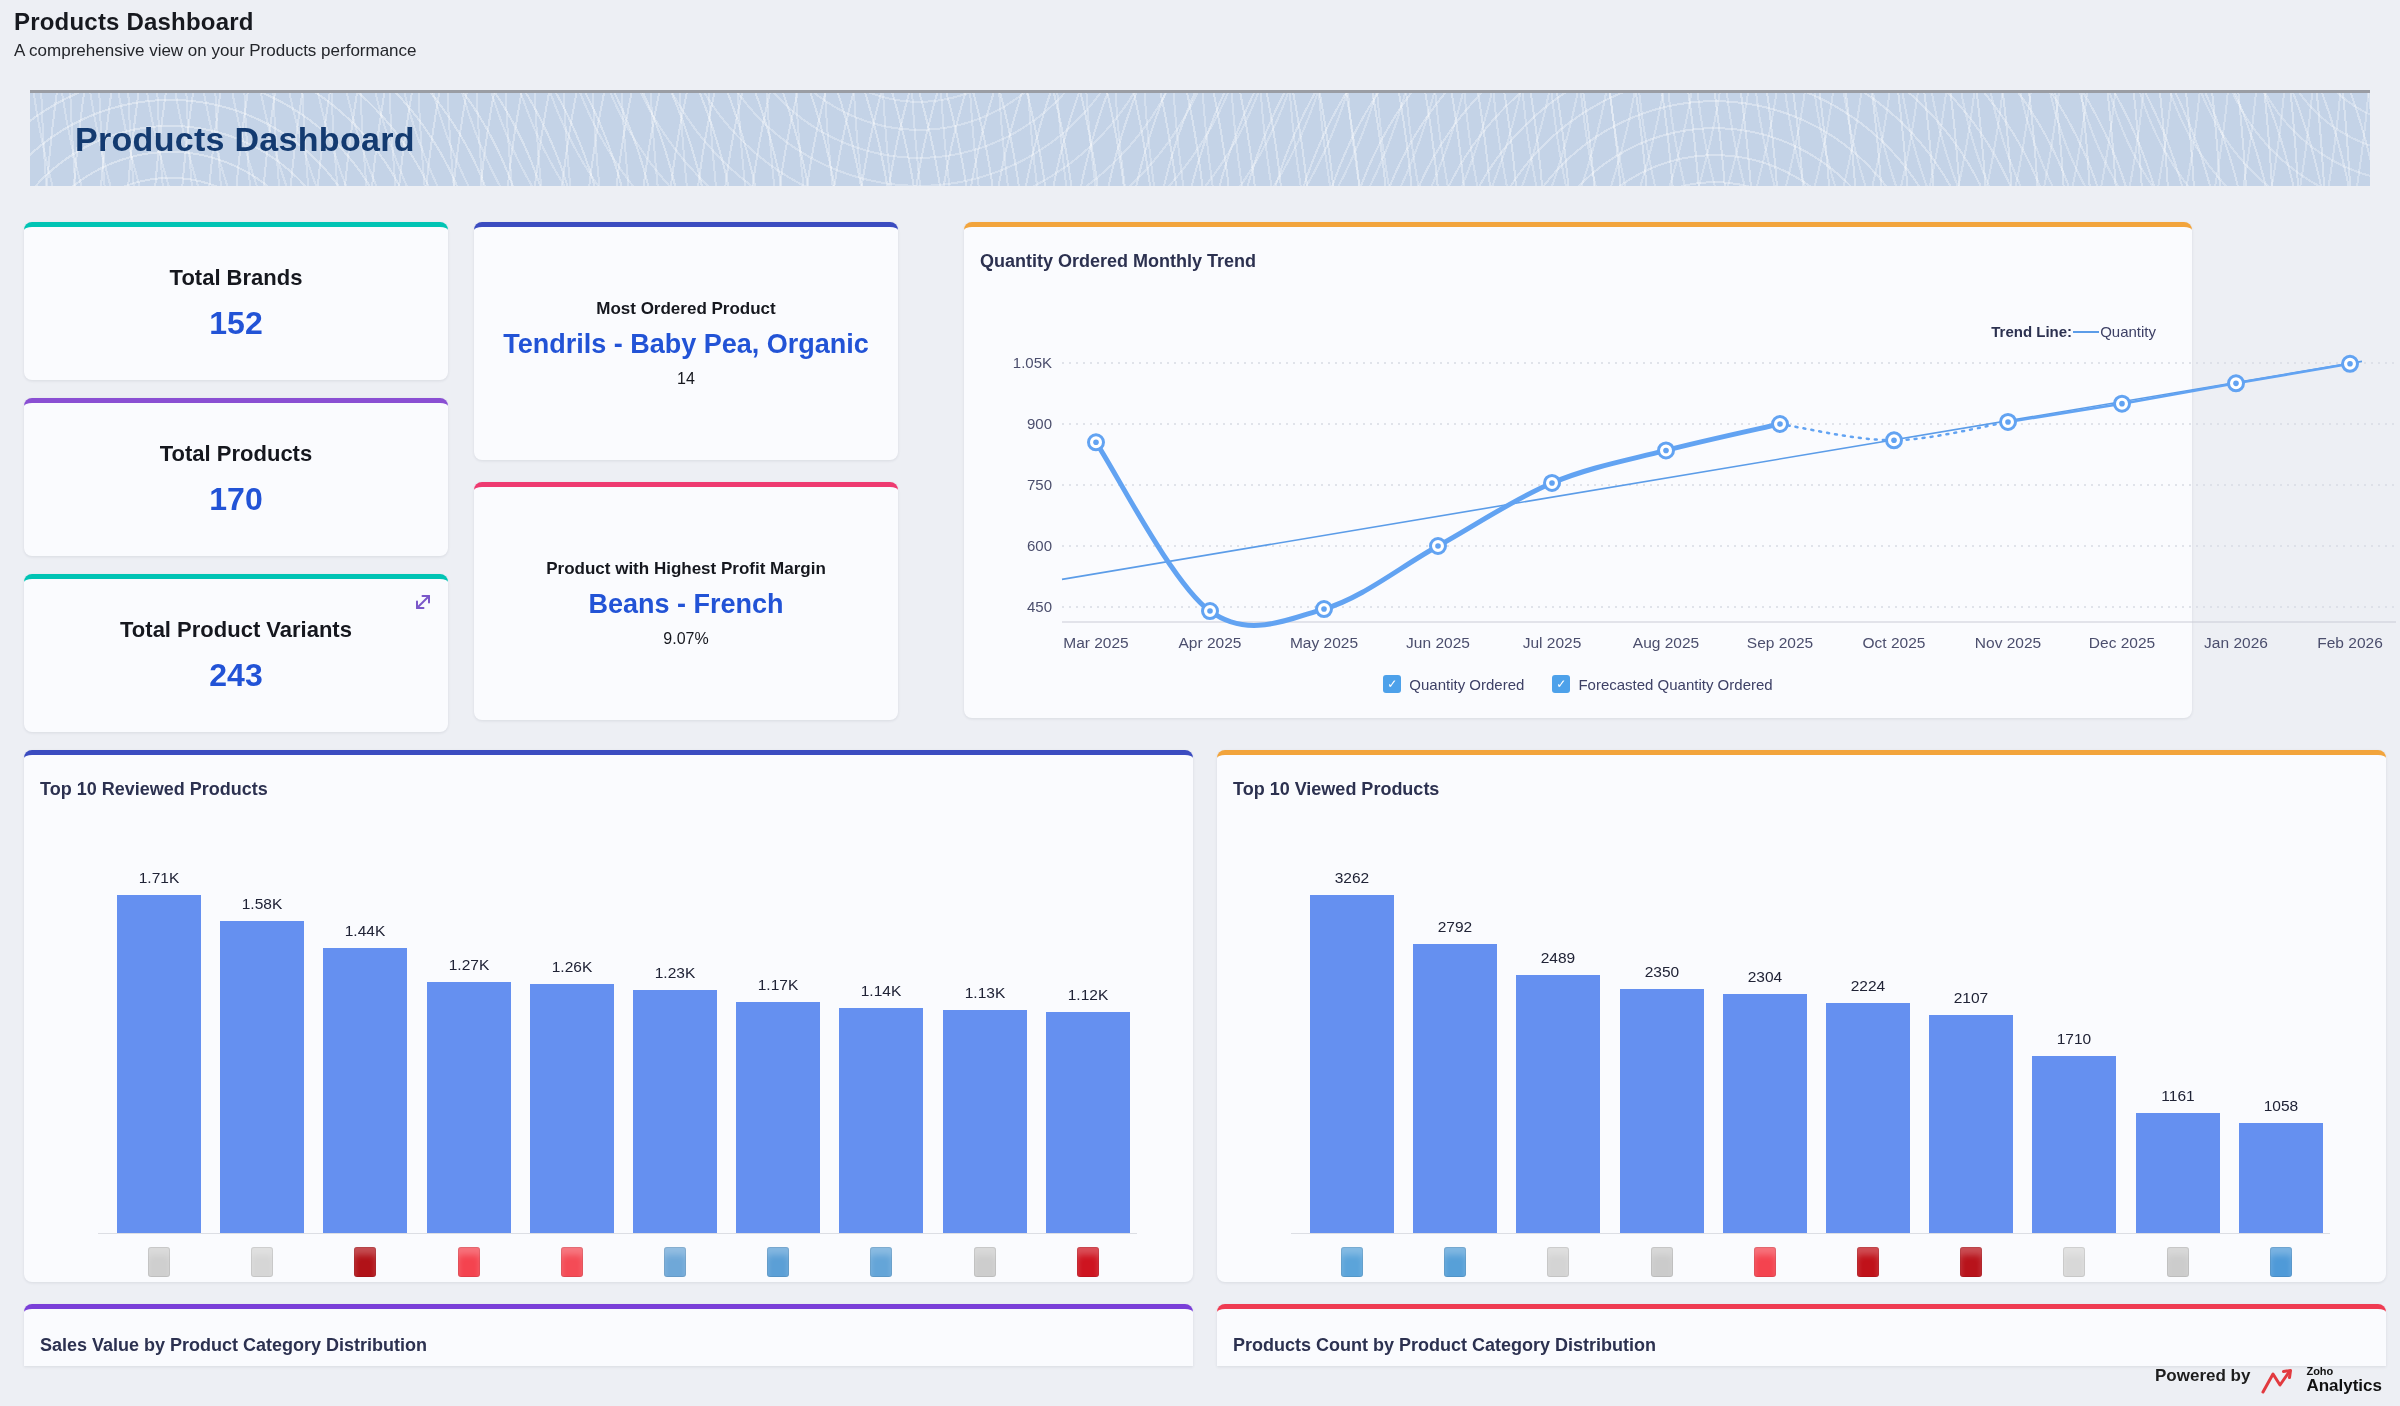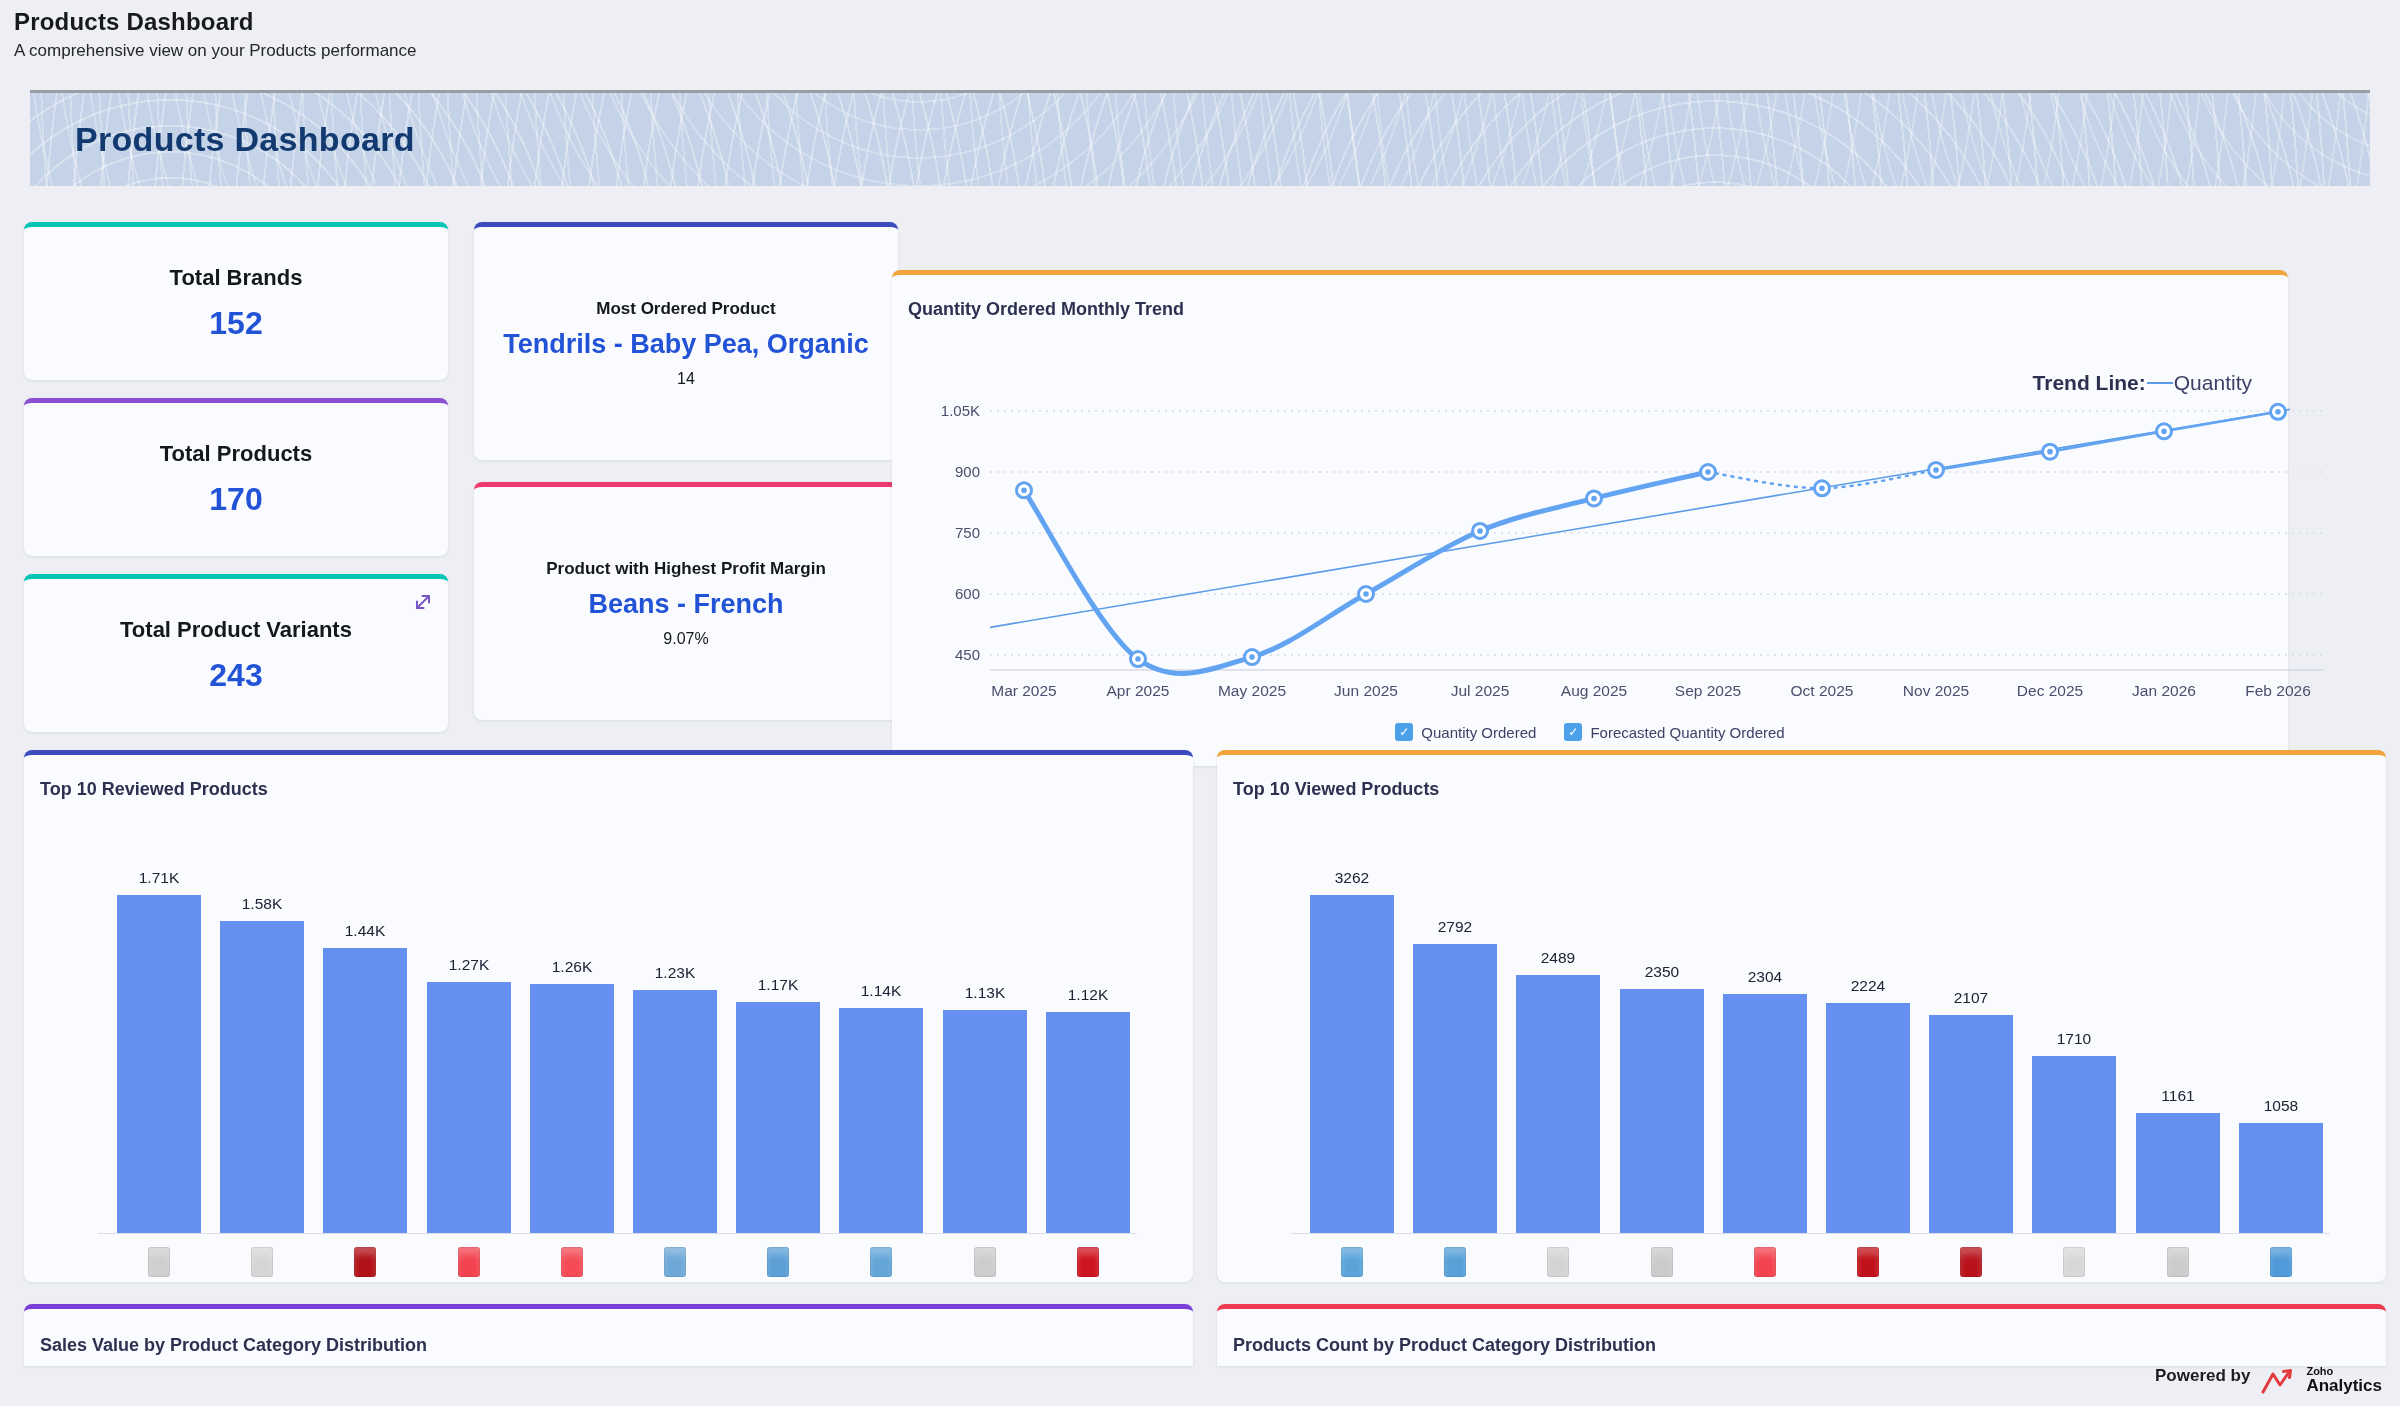--- a/index.html
+++ b/index.html
@@ -44,22 +44,22 @@
   .kpi-value { font-size:32px; font-weight:bold; color:#2253d6; }
   .expand-icon { position:absolute; top:12px; right:14px; width:22px; height:22px; cursor:pointer; }
 
   
   .hl-card { left:474px; width:424px; height:238px; display:flex; flex-direction:column; align-items:center; justify-content:center; gap:10px; }
   .hl-label { font-size:17px; font-weight:bold; color:#15171e; }
   .hl-value { font-size:27px; font-weight:bold; color:#2253d6;text-align:right; }
   .hl-sub { font-size:16px; color:#15171e; }
 
   
-  #trend-card { left:892px; top:222px; width:1396px; height:496px;margin-top:48px; }
-  .trend-legend { position:absolute; right:36px; top:96px; display:flex; align-items:center; gap:1px; font-size:21px; }
+  #trend-card { left:964px; top:222px; width:1228px; height:496px; }
+  .trend-legend { position:absolute; right:36px; top:96px; display:flex; align-items:center; gap:1px; font-size:15px; }
   .trend-legend .tl-label { font-weight:bold; color:#2c3150; }
   .trend-legend .tl-swatch { width:26px; height:0; border-top:2.5px solid #5b9ce8; display:inline-block; }
   .trend-legend .tl-series { color:#3e4166; }
   .chart-svg { position:absolute; left:12px; top:95px; }
   .series-legend {
     position:absolute; left:0; right:0; top:448px;
     display:flex; justify-content:center; gap:28px; align-items:center;
   }
   .legend-item { display:flex; align-items:center; gap:8px; cursor:pointer; }
   .legend-check {

